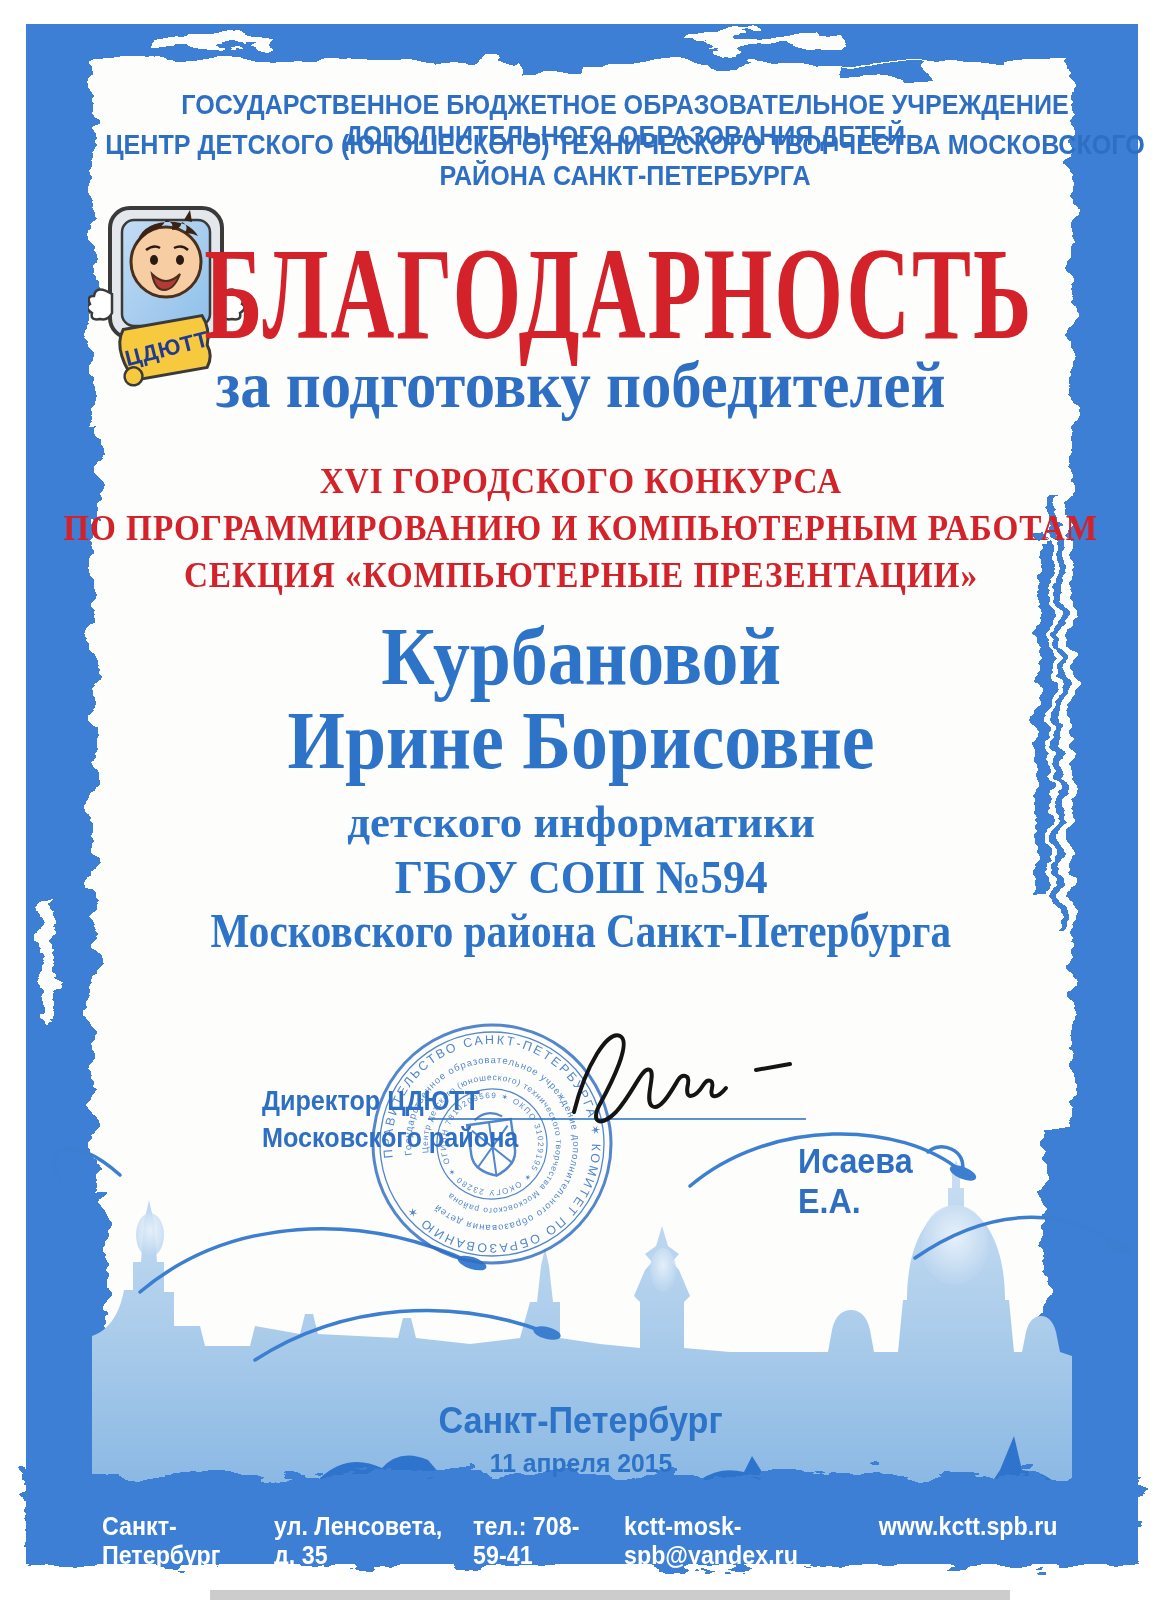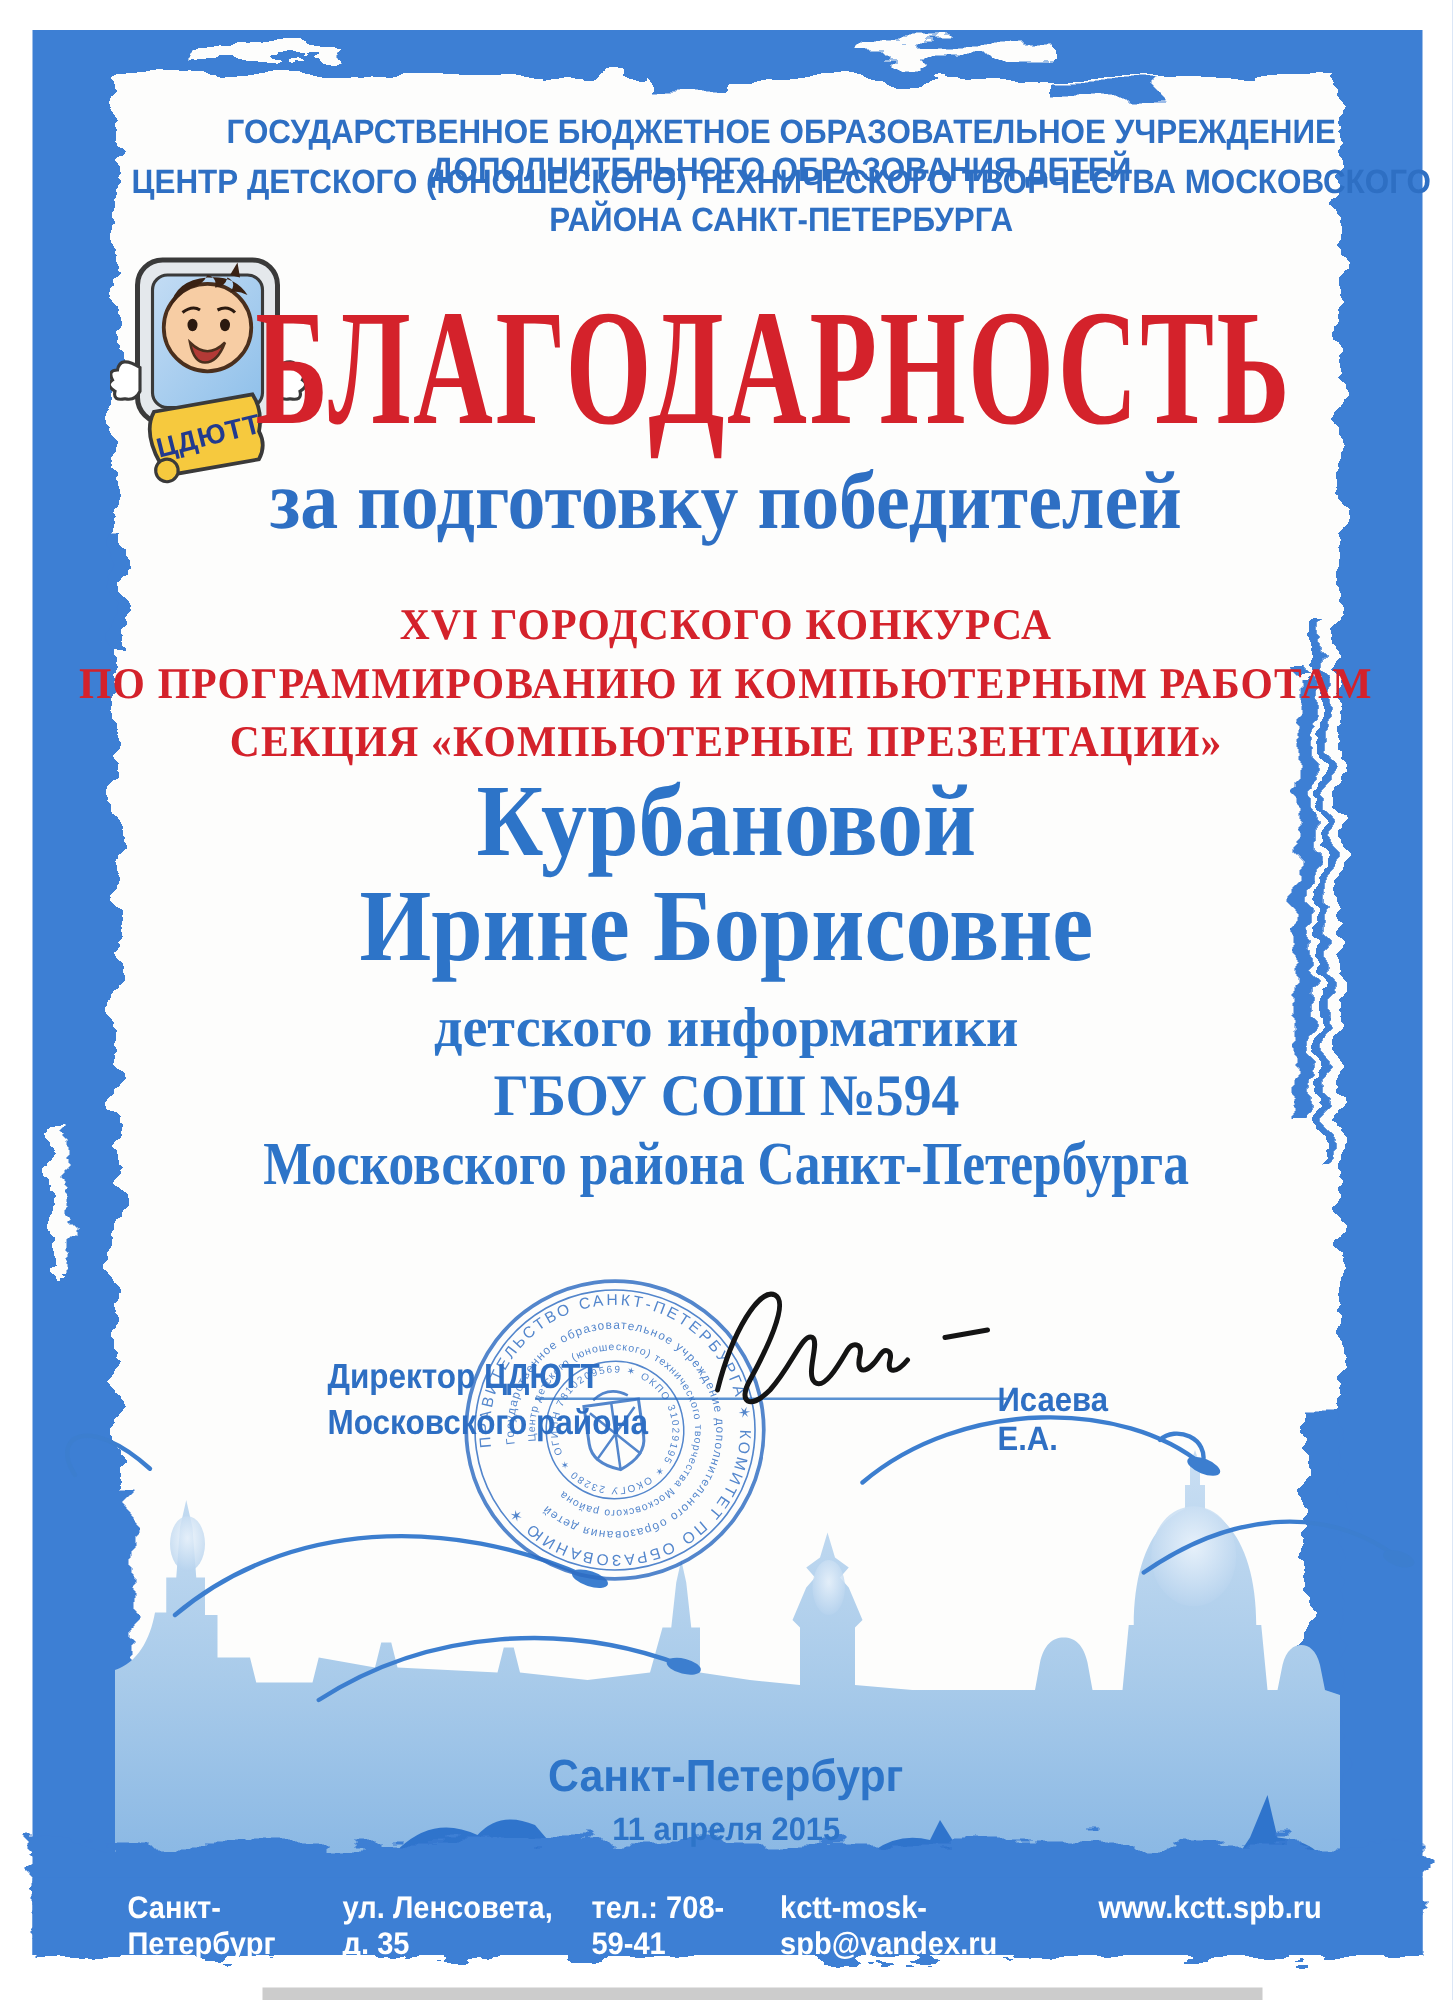--- a/index.html
+++ b/index.html
@@ -10,40 +10,40 @@
   .ctr{left:0;width:1162px;text-align:center;}
   .cond{font-family:"Liberation Sans",sans-serif;font-weight:700;}
   .sx{display:inline-block;transform-origin:center;}
   
   .hdr{color:#2e6fc3;font-size:27px;letter-spacing:0;padding-left:44px;}
   .hdr .sx{transform:scaleX(0.93);}
   
   .title{top:228px;color:#d4222b;font-weight:700;font-size:132px;line-height:1;}
   .title .sx{transform:scaleX(0.67);letter-spacing:3px;}
   
-  .subtitle{top:368px;color:#2e6fc3;font-weight:700;font-size:66px;line-height:1;}
+  .subtitle{top:352px;color:#2e6fc3;font-weight:700;font-size:66px;line-height:1;}
   .subtitle .sx{transform:scaleX(0.92);}
   
-  .contest{top:476px;color:#d4222b;font-weight:700;font-size:35px;line-height:47px;}
+  .contest{top:458px;color:#d4222b;font-weight:700;font-size:35px;line-height:47px;}
   .contest .sx{transform:scaleX(0.95);letter-spacing:1px;}
   
   .name1{top:616px;color:#2d74c8;font-weight:700;font-size:82px;line-height:1;}
   .name1 .sx{transform:scaleX(0.9);}
   .name2{top:700px;color:#2d74c8;font-weight:700;font-size:82px;line-height:1;}
   .name2 .sx{transform:scaleX(0.9);}
   .role{top:800px;color:#2d74c8;font-weight:700;font-size:45px;line-height:1;}
   .school{top:854px;color:#2d74c8;font-weight:700;font-size:47px;line-height:1;}
   .school .sx{transform:scaleX(0.95);}
   .district{top:906px;color:#2d74c8;font-weight:700;font-size:49px;line-height:1;}
   .district .sx{transform:scaleX(0.84);}
   
   .director{left:262px;top:1082px;color:#2e6fc3;font-size:28px;line-height:37px;}
   .director .sx{transform:scaleX(0.9);transform-origin:left center;}
   .sigline{left:428px;top:1118px;width:378px;border-top:2px solid #5a92d2;height:0;}
-  .signer{left:798px;top:1105px;width:150px;color:#2e6fc3;font-size:27px;}
+  .signer{left:798px;top:1141px;width:150px;color:#2e6fc3;font-size:35px;}
   .signer .sx{transform:scaleX(0.92);transform-origin:left center;}
   
   .city{top:1400px;color:#2d74c8;font-size:36px;}
   .city .sx{transform:scaleX(0.95);}
   .datee{top:1448px;color:#2d74c8;font-size:26px;}
   .datee .sx{transform:scaleX(0.95);}
   
   .footer{left:96px;top:1512px;width:968px;display:flex;justify-content:space-between;
           color:#ffffff;font-size:25px;}
   .footer .sx{transform:scaleX(0.93);}

